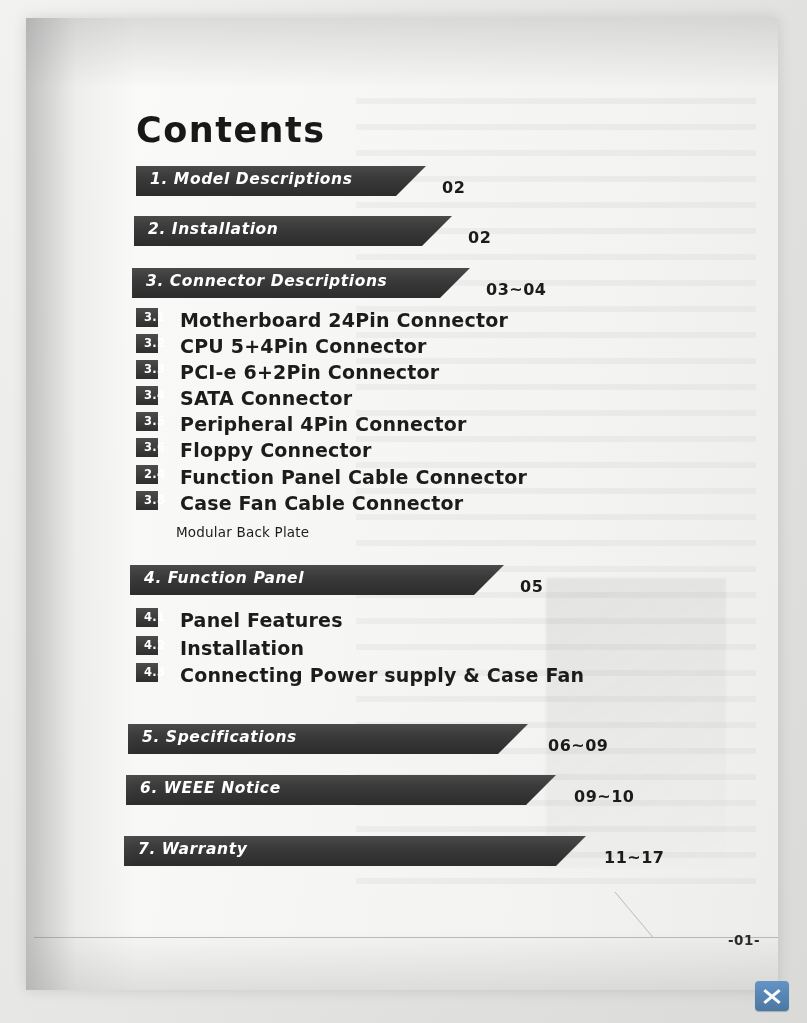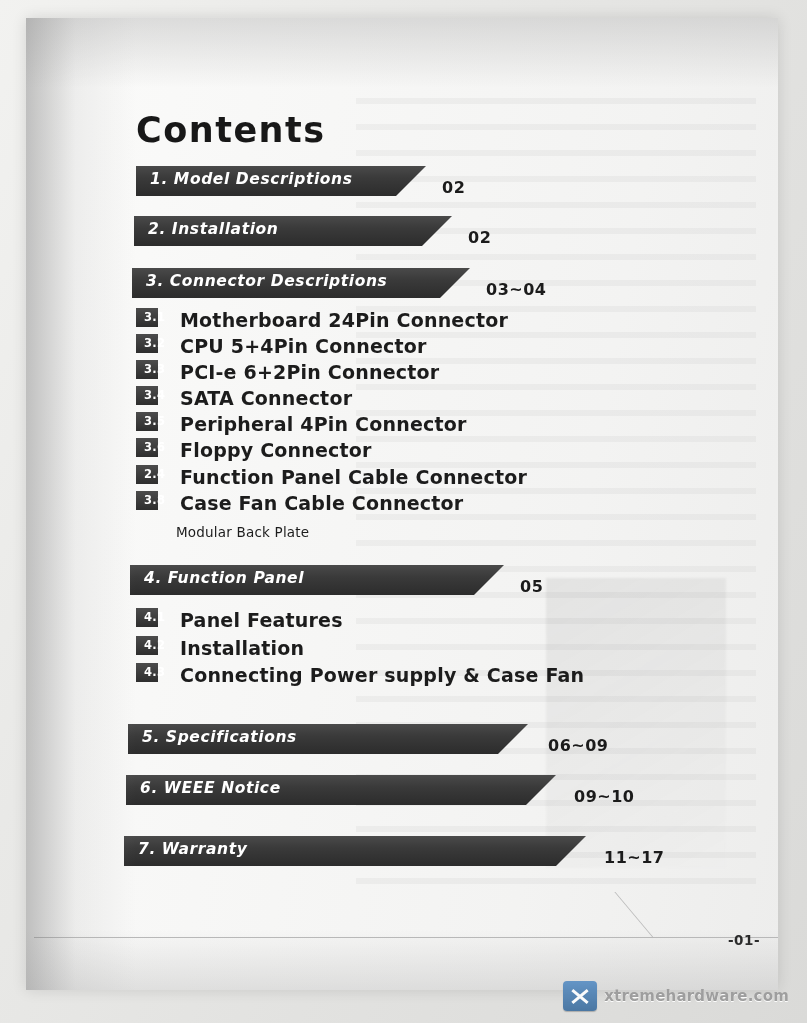--- a/index.html
+++ b/index.html
@@ -336,15 +336,14 @@
       <div id="folio">-01-</div>
     </div>
 
     <div id="gutter"></div>
     <div id="topshade"></div>
     <div id="bottomshade"></div>
   </div>
 
   <div id="watermark">
     <div id="wm-badge"></div>
-    <div id="wm-text">xtremehardware.com</div>
   </div>
 </div>
 
 </body></html>

